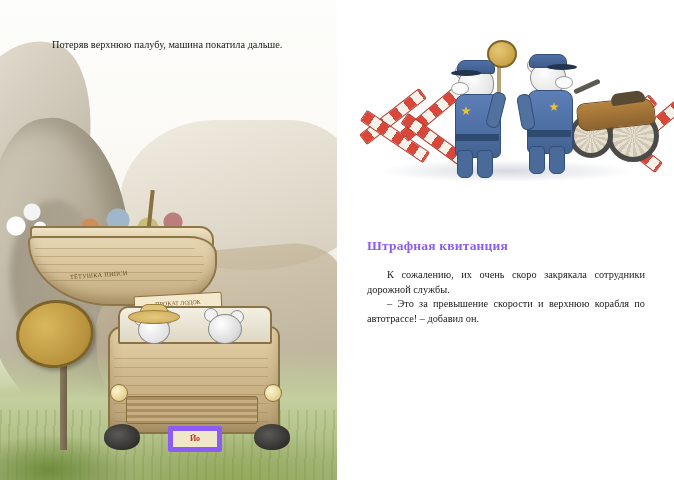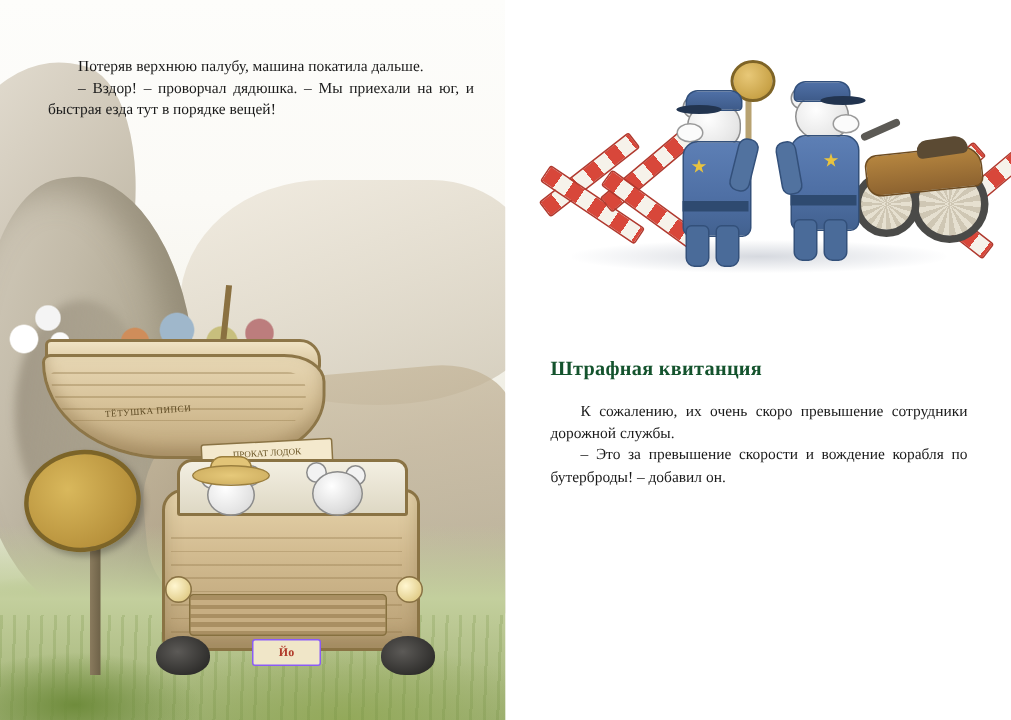--- a/index.html
+++ b/index.html
@@ -230,21 +230,21 @@
     width: 130px; height: 26px;
     background: repeating-linear-gradient(to bottom, #a98f62 0 3px, #c7ae82 3px 6px);
     border: 1px solid #86703f;
     border-radius: 3px;
   }
   .car-plate {
     position: absolute;
     left: 60px; top: 126px;
     width: 44px; height: 16px;
     background: #f0e6c8;
-    border: 1px solid #8b5cf6;
+    border: 5px solid #8b5cf6;
     border-radius: 2px;
     text-align: center;
     line-height: 16px;
     font-family: "Liberation Serif", serif;
     font-size: 8px;
     color: #b03a2a;
     font-weight: bold;
   }
   .car-wheel {
     position: absolute;
@@ -454,21 +454,21 @@
     transform: rotate(-24deg);
   }
 
   
   .section-title {
     position: absolute;
     left: 30px; top: 238px;
     font-family: "Liberation Serif", serif;
     font-size: 13.5px;
     font-weight: bold;
-    color: #14532d;
+    color: #8b5cf6;
     letter-spacing: .2px;
   }
   .body-block {
     position: absolute;
     font-family: "Liberation Serif", serif;
     font-size: 10.3px;
     line-height: 14.6px;
     color: #1a1a1a;
     text-align: justify;
     text-justify: inter-word;
@@ -541,21 +541,20 @@
       <div class="car-grille"></div>
       <div class="car-headlamp l"></div>
       <div class="car-headlamp r"></div>
       <div class="car-plate">Йо</div>
       <div class="car-wheel left"></div>
       <div class="car-wheel right"></div>
     </div>
 
     <div id="left-text" class="body-block">
       <p class="indent">Потеряв верхнюю палубу, машина покатила дальше.</p>
-      <p class="dash">– Вздор! – проворчал дядюшка. – Мы приехали на юг, и быстрая езда тут в порядке вещей!</p>
     </div>
   </div>
 
   <div id="right-page">
 
     <div class="illus-right">
       <div class="ground-shadow"></div>
 
       <div class="barrier b1"></div>
       <div class="barrier b2"></div>
@@ -603,18 +602,18 @@
         <div class="cop-badge" style="left:32px; top:66px;"></div>
         <div class="cop-arm" style="left:2px; top:58px; transform:rotate(-10deg);"></div>
         <div class="cop-leg" style="left:12px; top:110px;"></div>
         <div class="cop-leg" style="left:32px; top:110px;"></div>
       </div>
     </div>
 
     <div class="section-title">Штрафная квитанция</div>
 
     <div id="right-text" class="body-block">
-      <p class="indent">К сожалению, их очень скоро превышение сотрудники дорожной службы.</p>
-      <p class="dash">– Это за превышение скорости и вождение корабля по бутерброды! – добавил он.</p>
+      <p class="indent">К сожалению, их очень скоро закрякала сотрудники дорожной службы.</p>
+      <p class="dash">– Это за превышение скорости и верхнюю корабля по автотрассе! – добавил он.</p>
     </div>
 
   </div>
 </div>
 
 </body></html>

